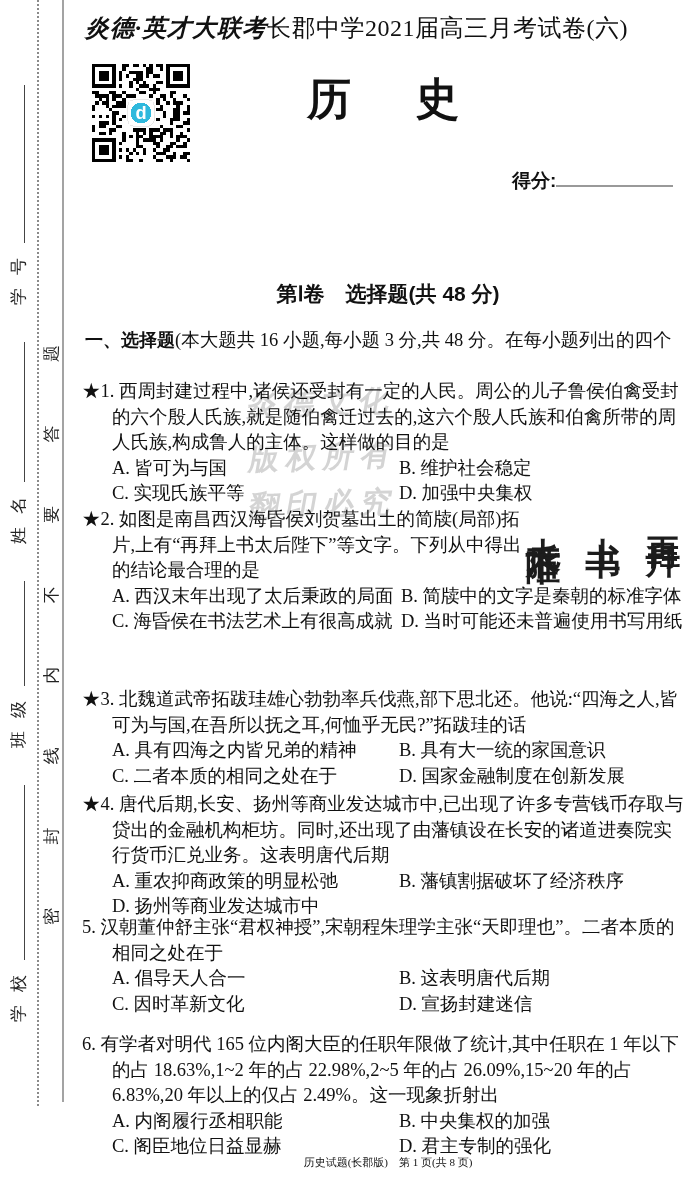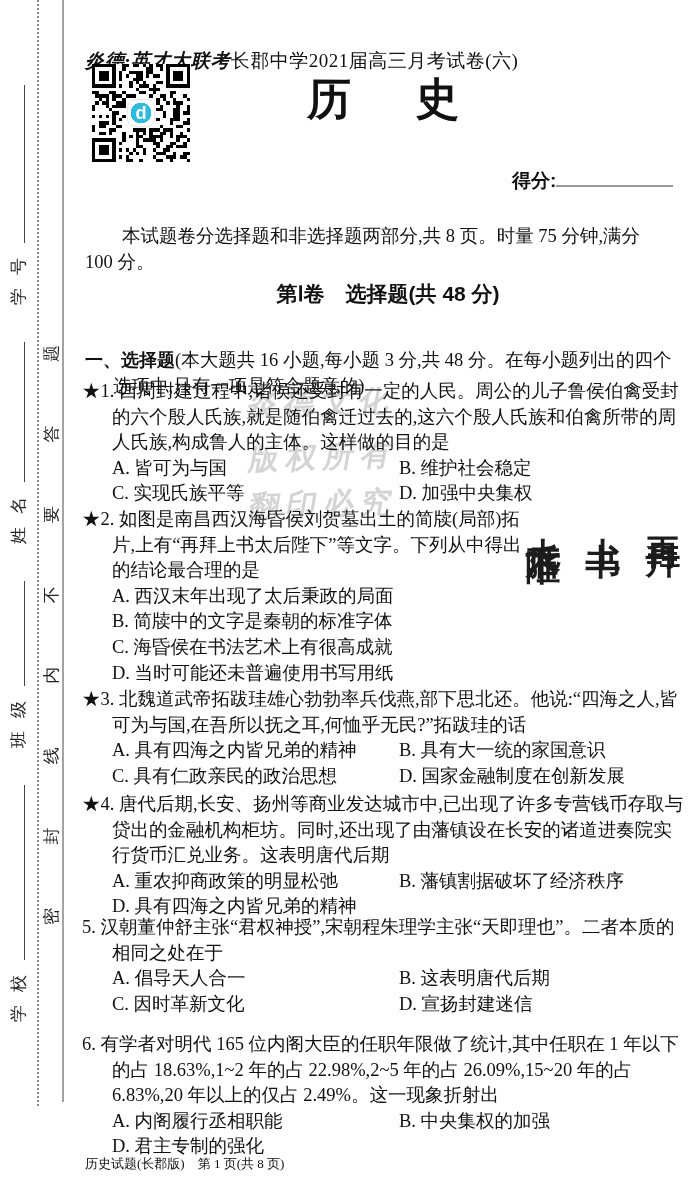--- a/index.html
+++ b/index.html
@@ -31,61 +31,61 @@
     display:flex; justify-content:space-between;
     font-size:17px; color:#222;
   }
   
   .watermark { position:absolute; z-index:0; color:#9a9a9a; opacity:.42;
     font-size:30px; letter-spacing:7px; font-weight:700;
     transform:skewX(-12deg) rotate(-2deg); font-family:"Liberation Serif", serif; }
   .wm1{left:248px; top:383px;} .wm2{left:250px; top:437px;} .wm3{left:250px; top:484px;}
   
   .header-title { position:absolute; left:85px; top:12px; width:606px;
-    font-size:19px; white-space:nowrap; z-index:1;margin-top:36px; }
+    font-size:24px; white-space:nowrap; z-index:1; }
   .brand { font-weight:900; font-style:italic; letter-spacing:1px; }
   .rest { letter-spacing:.5px; }
   .qr-wrap { position:absolute; left:90px; top:64px; width:102px; height:98px; z-index:1; }
   .subject-title { position:absolute; left:85px; top:70px; width:606px;
     text-align:center; font-size:44px; font-weight:900; letter-spacing:10px; z-index:1;
     font-family:"Liberation Sans", sans-serif; }
   .score-row { position:absolute; left:512px; top:168px; font-size:19px; font-weight:700;
     z-index:1; font-family:"Liberation Sans", sans-serif; }
   .score-line { display:inline-block; width:117px; height:16px;
     border-bottom:2px solid #999; }
   
   .intro { position:absolute; left:85px; top:224px; width:606px; font-size:18.5px;
     line-height:25.6px; z-index:1; }
   .indent2 { text-indent:2em; }
   .section-title { position:absolute; left:85px; top:280px; width:606px;
     text-align:center; font-size:21px; font-weight:700; z-index:1;
     font-family:"Liberation Sans", sans-serif; }
   .part-heading { position:absolute; left:85px; top:328px; width:610px;
-    font-size:18.5px; line-height:25.6px; z-index:1;margin-top:20px; }
+    font-size:18.5px; line-height:25.6px; z-index:1; }
   .part-label { font-weight:700; font-family:"Liberation Sans", sans-serif; font-size:18px; }
   .part-note2 { padding-left:28px; }
   
   .question { position:absolute; left:82px; width:608px; font-size:18.5px;
     line-height:25.6px; z-index:1; }
   .q-text { padding-left:30px; text-indent:-30px; }
   .q-prefix { white-space:nowrap; }
   .q-options { padding-left:30px; display:grid; }
   .two-col { grid-template-columns:287px auto; }
-  .one-col { grid-template-columns:1fr; }
+  .one-col { grid-template-columns:1fr 1fr; }
   .q-narrow .q-text { width:448px; }
   
   .calli { position:absolute; right:6px; top:2px; display:flex;
     flex-direction:row-reverse; gap:16px; }
   .calli-col { writing-mode:vertical-rl; text-orientation:upright;
     font-size:35px; line-height:44px; font-weight:700; color:#1c1c1c;
     letter-spacing:6px; font-family:"Liberation Serif", serif;
     filter:blur(.3px); }
   
   .footer { position:absolute; left:85px; top:1155px; width:606px;
-    text-align:left; font-size:13px; z-index:1; }
+    text-align:center; font-size:11px; z-index:1; }
 </style>
 </head>
 <body>
 
 <div class="page">
 
   <div class="watermark wm1">炎德文化</div>
   <div class="watermark wm2">版权所有</div>
   <div class="watermark wm3">翻印必究</div>
 
@@ -380,32 +380,27 @@
       </g>
     </svg>
   </div>
 
   <div class="subject-title">历　史</div>
 
   <div class="score-row">
     <span>得分:</span><span class="score-line"></span>
   </div>
 
-  <div class="intro">
-    <div class="indent2">本试题卷分选择题和非选择题两部分,共 8 页。时量 75 分钟,满分</div>
-    <div>100 分。</div>
-  </div>
 
   <div class="section-title">第Ⅰ卷　选择题(共 48 分)</div>
 
   <div class="part-heading">
     <div>
       <span class="part-label">一、选择题</span><span>(本大题共 16 小题,每小题 3 分,共 48 分。在每小题列出的四个</span>
     </div>
-    <div class="part-note2">选项中,只有一项是符合题意的)</div>
   </div>
 
   <div class="question" style="top:379px">
     <div class="q-text">
       <span class="q-prefix">★1.</span><span> </span><span>西周封建过程中,诸侯还受封有一定的人民。周公的儿子鲁侯伯禽受封的六个殷人氏族,就是随伯禽迁过去的,这六个殷人氏族和伯禽所带的周人氏族,构成鲁人的主体。这样做的目的是</span>
     </div>
     <div class="q-options two-col">
       <span>A. 皆可为与国</span>
       <span>B. 维护社会稳定</span>
       <span>C. 实现氏族平等</span>
@@ -430,33 +425,33 @@
     </div>
   </div>
 
   <div class="question" style="top:687px">
     <div class="q-text">
       <span class="q-prefix">★3.</span><span> </span><span>北魏道武帝拓跋珪雄心勃勃率兵伐燕,部下思北还。他说:“四海之人,皆可为与国,在吾所以抚之耳,何恤乎无民?”拓跋珪的话</span>
     </div>
     <div class="q-options two-col">
       <span>A. 具有四海之内皆兄弟的精神</span>
       <span>B. 具有大一统的家国意识</span>
-      <span>C. 具有仁政亲民的政治思想</span>
+      <span>C. 二者本质的相同之处在于</span>
       <span>D. 国家金融制度在创新发展</span>
     </div>
   </div>
 
   <div class="question" style="top:792px">
     <div class="q-text">
       <span class="q-prefix">★4.</span><span> </span><span>唐代后期,长安、扬州等商业发达城市中,已出现了许多专营钱币存取与贷出的金融机构柜坊。同时,还出现了由藩镇设在长安的诸道进奏院实行货币汇兑业务。这表明唐代后期</span>
     </div>
     <div class="q-options two-col">
       <span>A. 重农抑商政策的明显松弛</span>
       <span>B. 藩镇割据破坏了经济秩序</span>
-      <span>D. 具有四海之内皆兄弟的精神</span>
+      <span>D. 扬州等商业发达城市中</span>
     </div>
   </div>
 
   <div class="question" style="top:915px">
     <div class="q-text">
       <span class="q-prefix">5.</span><span> </span><span>汉朝董仲舒主张“君权神授”,宋朝程朱理学主张“天即理也”。二者本质的相同之处在于</span>
     </div>
     <div class="q-options two-col">
       <span>A. 倡导天人合一</span>
       <span>B. 这表明唐代后期</span>
@@ -465,19 +460,20 @@
     </div>
   </div>
 
   <div class="question" style="top:1032px">
     <div class="q-text">
       <span class="q-prefix">6.</span><span> </span><span>有学者对明代 165 位内阁大臣的任职年限做了统计,其中任职在 1 年以下的占 18.63%,1~2 年的占 22.98%,2~5 年的占 26.09%,15~20 年的占 6.83%,20 年以上的仅占 2.49%。这一现象折射出</span>
     </div>
     <div class="q-options two-col">
       <span>A. 内阁履行丞相职能</span>
       <span>B. 中央集权的加强</span>
+      <span>C. 阁臣地位日益显赫</span>
       <span>D. 君主专制的强化</span>
     </div>
   </div>
 
   <div class="footer">历史试题(长郡版)　第 1 页(共 8 页)</div>
 
 </div>
 
 </body></html>

